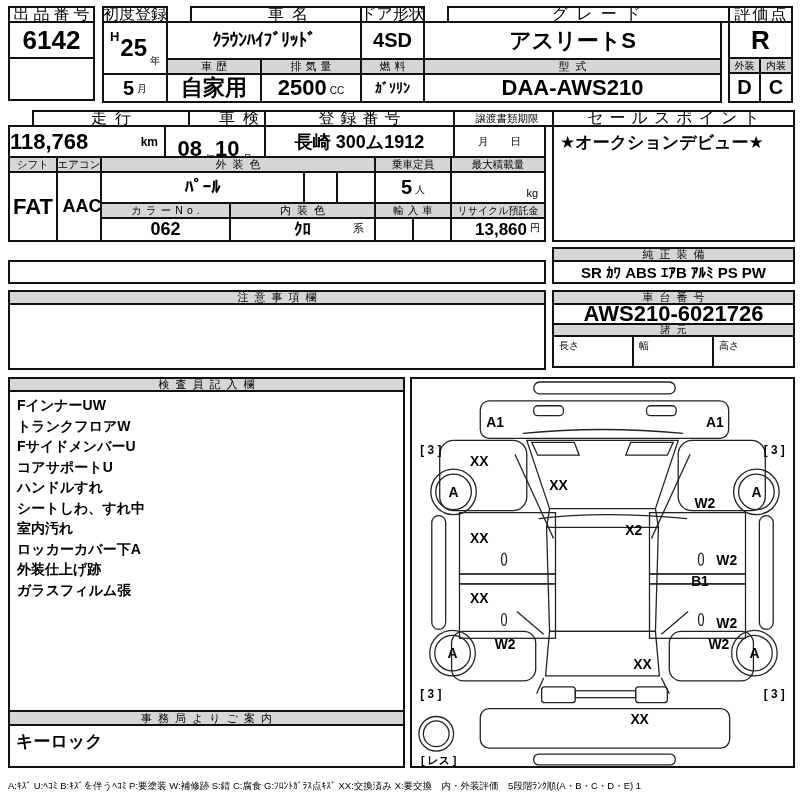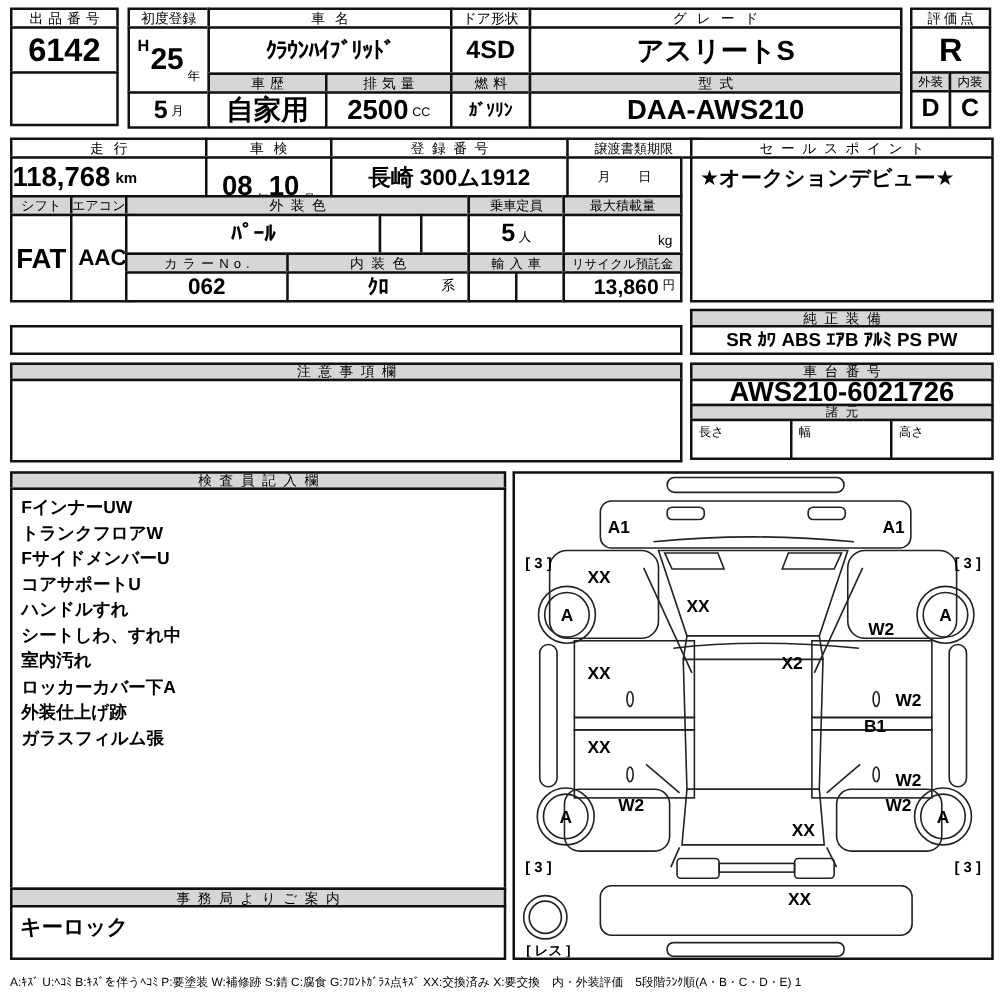--- a/index.html
+++ b/index.html
@@ -1,25 +1,25 @@
 <!DOCTYPE html>
 <html><head>
 <meta charset="utf-8">
 <style>
   html,body{margin:0;padding:0;background:#fff;}
   .sheet{position:relative;width:800px;height:800px;background:#fff;overflow:hidden;
          font-family:"Liberation Sans","DejaVu Sans",sans-serif;color:#000;}
   .cell{position:absolute;border:2px solid #111;box-sizing:border-box;background:#fff;
         display:flex;align-items:center;justify-content:center;overflow:hidden;white-space:nowrap;}
-  .hdr{font-size:11px;background:#fff;}
+  .hdr{font-size:16px;background:#fff;}
   .ghdr{font-size:11px;background:#d6d6d6;}
   .ls2{letter-spacing:2px;text-indent:2px;}
   .ls4{letter-spacing:4px;text-indent:4px;}
   .ls6{letter-spacing:6px;text-indent:6px;}
-  .ls8{letter-spacing:8px;text-indent:8px;}
+  .ls8{letter-spacing:8px;text-indent:8px;margin-left:24px;}
   .fs10{font-size:10px;}
   .n26{font-size:26px;font-weight:bold;}
   .n24{font-size:24px;font-weight:bold;}
   .n20{font-size:20px;font-weight:bold;}
   .n19{font-size:22px;font-weight:bold;}
   .n18{font-size:18px;font-weight:bold;}
   .n17{font-size:17px;font-weight:bold;}
   .n15{font-size:15px;font-weight:bold;}
   .n14{font-size:14px;font-weight:bold;}
   .sup{font-size:13px;font-weight:bold;align-self:flex-start;margin:6px 1px 0 0;}
@@ -81,21 +81,21 @@
   <div class="cell ghdr fs10" style="left:759px;top:57px;width:34px;height:17px">内装</div>
   <div class="cell n20" style="left:728px;top:72px;width:33px;height:31px">D</div>
   <div class="cell n20" style="left:759px;top:72px;width:34px;height:31px">C</div>
 
   <div class="cell hdr ls8" style="left:8px;top:110px;width:158px;height:17px">走行</div>
   <div class="cell hdr ls8" style="left:164px;top:110px;width:102px;height:17px">車検</div>
   <div class="cell hdr ls6" style="left:264px;top:110px;width:191px;height:17px">登録番号</div>
   <div class="cell hdr" style="left:453px;top:110px;width:108px;height:17px;font-size:10.5px">譲渡書類期限</div>
   <div class="cell hdr ls6" style="left:552px;top:110px;width:243px;height:17px">セールスポイント</div>
 
-  <div class="cell" style="left:8px;top:125px;width:158px;height:33px;justify-content:flex-start;padding-right:6px">
+  <div class="cell" style="left:8px;top:125px;width:158px;height:33px;justify-content:space-between;padding-right:6px">
     <span class="n19">118,768</span>
       <span class="unit">km</span>
   </div>
   <div class="cell" style="left:164px;top:125px;width:102px;height:48px">
     <span class="n19">08</span>
       <span class="unit-s">年</span>
       <span class="n19">10</span>
       <span class="unit-s">月</span>
   </div>
   <div class="cell n18" style="left:264px;top:125px;width:191px;height:33px">長崎 300ム1912</div>

